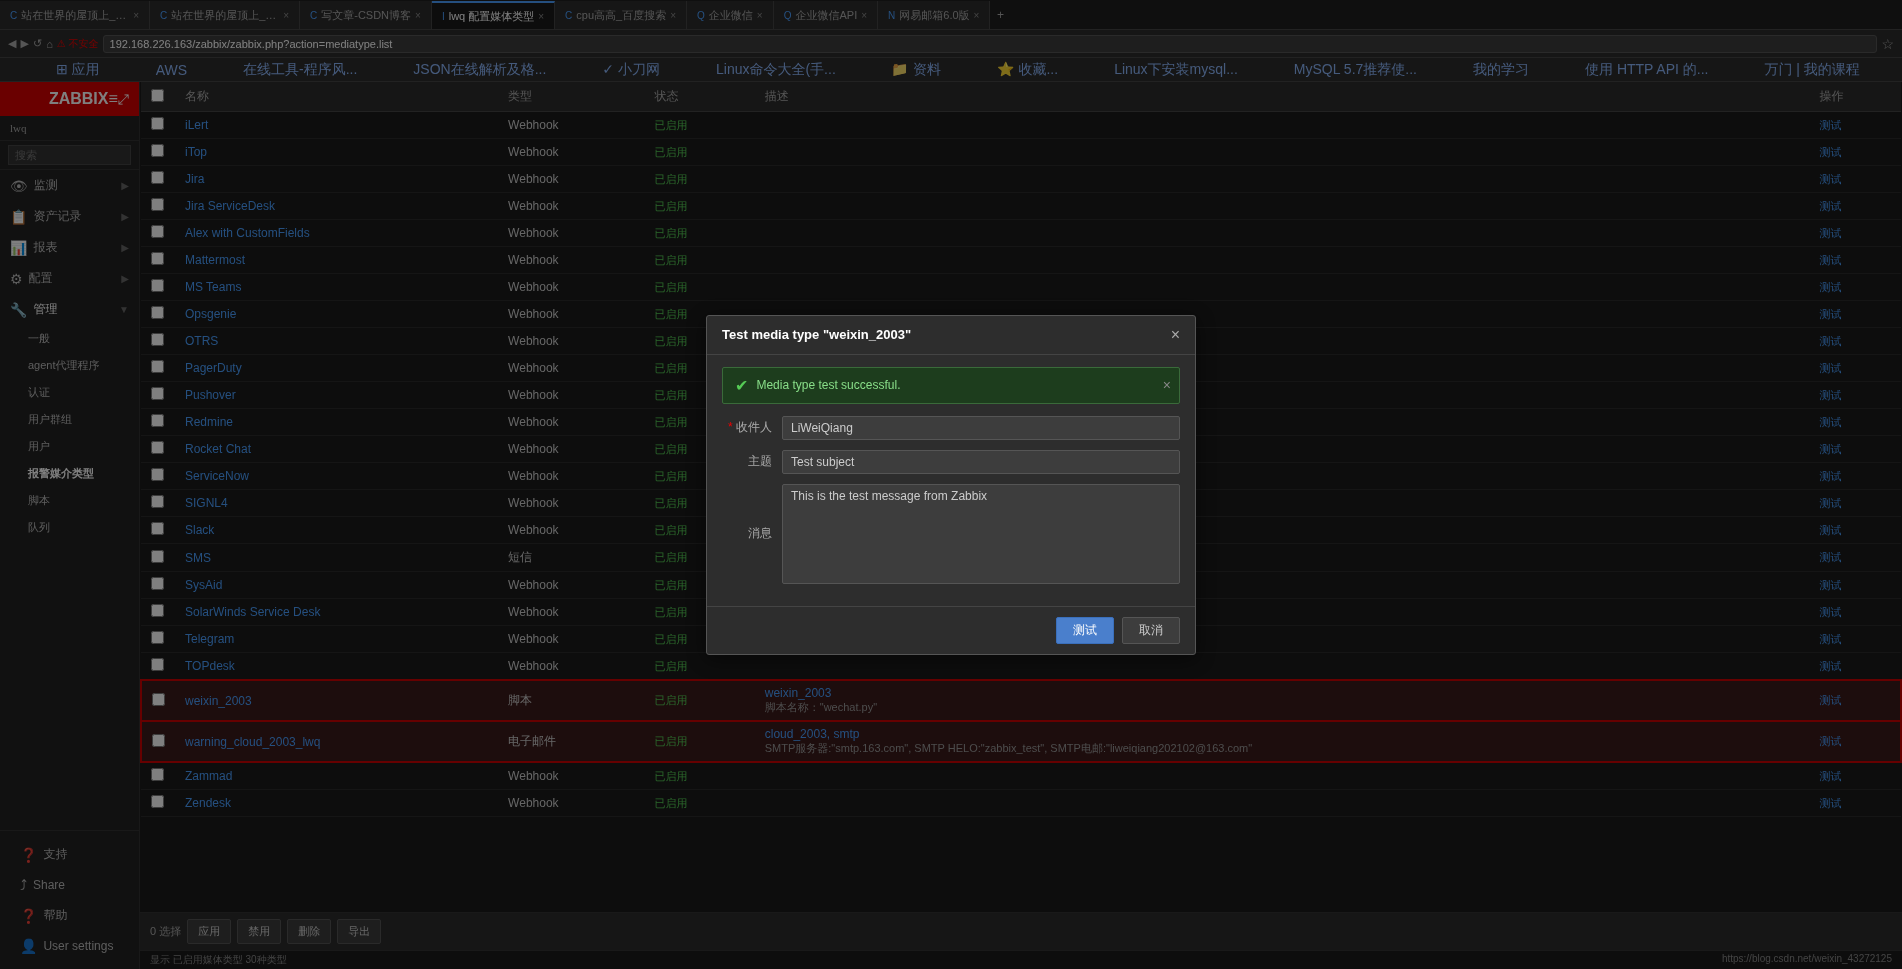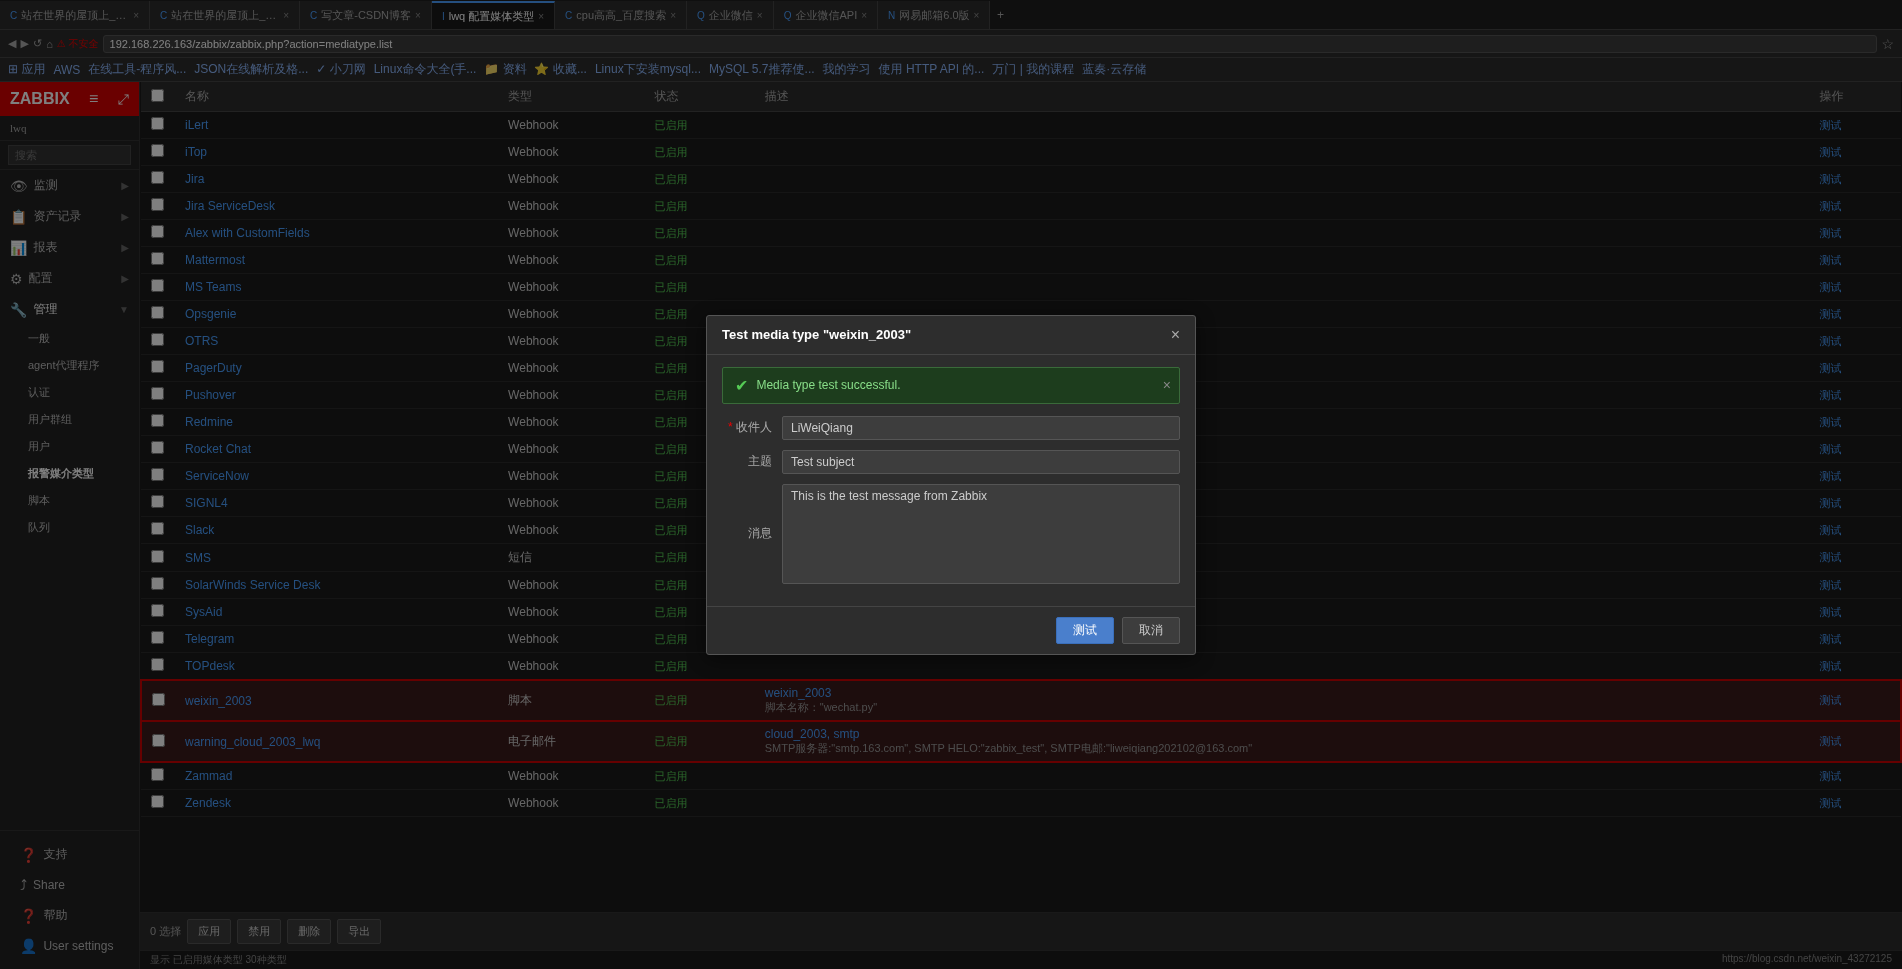--- a/index.html
+++ b/index.html
@@ -4,28 +4,28 @@
   <style>
     * { box-sizing: border-box; margin: 0; padding: 0; }
     body { font-family: Arial, sans-serif; font-size: 12px; background: #1a1a1a; color: #ccc; display: flex; flex-direction: column; height: 100vh; overflow: hidden; }
     .browser-tabs { background: #1e1e1e; display: flex; align-items: flex-end; height: 30px; border-bottom: 1px solid #444; overflow: hidden; }
     .browser-tab { padding: 4px 10px; font-size: 11px; color: #aaa; background: #2d2d2d; border-right: 1px solid #444; white-space: nowrap; overflow: hidden; max-width: 150px; text-overflow: ellipsis; height: 28px; display: flex; align-items: center; gap: 4px; }
     .browser-tab.active { background: #1a1a1a; color: #fff; border-top: 2px solid #4a9fff; }
     .tab-close { color: #888; font-size: 10px; cursor: pointer; }
     .nav-bar { background: #2d2d2d; padding: 3px 8px; display: flex; align-items: center; gap: 4px; height: 28px; border-bottom: 1px solid #444; font-size: 11px; }
     .url-bar { flex: 1; background: #3d3d3d; border: 1px solid #555; border-radius: 3px; padding: 2px 6px; color: #fff; font-size: 11px; }
     .bookmarks-bar { background: #2d2d2d; padding: 2px 8px; display: flex; align-items: center; gap: 8px; height: 24px; border-bottom: 1px solid #444; font-size: 11px; overflow: hidden; }
-    .bookmark-item { color: #8ab4f8; white-space: nowrap; font-size: 12px; }
+    .bookmark-item { color: #8ab4f8; white-space: nowrap; font-size: 14px; margin-left: 48px; }
 
     
     .app-container { display: flex; flex: 1; overflow: hidden; }
 
     
     .sidebar { width: 140px; background: #222; border-right: 1px solid #333; display: flex; flex-direction: column; overflow-y: auto; flex-shrink: 0; }
-    .sidebar-header { background: #d40000; padding: 8px 10px; display: flex; align-items: center; justify-content: space-between; }
+    .sidebar-header { background: #d40000; padding: 8px 10px; display: flex; align-items: center; justify-content: flex-end; }
     .sidebar-logo { color: #fff; font-weight: bold; font-size: 16px; }
     .sidebar-user { padding: 6px 10px; font-size: 11px; color: #aaa; border-bottom: 1px solid #333; font-family: Liberation Serif, serif; }
     .sidebar-search { padding: 4px 8px; border-bottom: 1px solid #333; }
     .sidebar-search input { width: 100%; background: #333; border: 1px solid #444; color: #ccc; padding: 3px 6px; font-size: 11px; border-radius: 0; }
     .sidebar-section { padding: 0; }
     .sidebar-item { padding: 7px 10px; display: flex; align-items: center; gap: 6px; cursor: pointer; color: #bbb; font-size: 12px; }
     .sidebar-item.active { color: #fff; }
     .sidebar-item .icon { font-size: 14px; }
     .sidebar-item .arrow { margin-left: auto; font-size: 10px; color: #666; }
     .sidebar-sub-item { padding: 6px 10px 6px 28px; font-size: 11px; color: #bbb; cursor: pointer; }
@@ -555,40 +555,40 @@
       </td>
       <td>
         <a href="#" class="action-link">测试</a>
       </td>
     </tr>
             <tr>
       <td class="checkbox-cell">
         <input type="checkbox" style="">
       </td>
       <td>
+        <a href="#">SysAid</a>
+      </td>
+      <td>Webhook</td>
+      <td>
+        <span class="status-badge">已启用</span>
+      </td>
+      <td>
+        
+        
+      </td>
+      <td>
+        <a href="#" class="action-link">测试</a>
+      </td>
+    </tr>
+            <tr>
+      <td class="checkbox-cell">
+        <input type="checkbox" style="">
+      </td>
+      <td>
         <a href="#">SolarWinds Service Desk</a>
-      </td>
-      <td>Webhook</td>
-      <td>
-        <span class="status-badge">已启用</span>
-      </td>
-      <td>
-        
-        
-      </td>
-      <td>
-        <a href="#" class="action-link">测试</a>
-      </td>
-    </tr>
-            <tr>
-      <td class="checkbox-cell">
-        <input type="checkbox" style="">
-      </td>
-      <td>
-        <a href="#">SysAid</a>
       </td>
       <td>Webhook</td>
       <td>
         <span class="status-badge">已启用</span>
       </td>
       <td>
         
         
       </td>
       <td>

